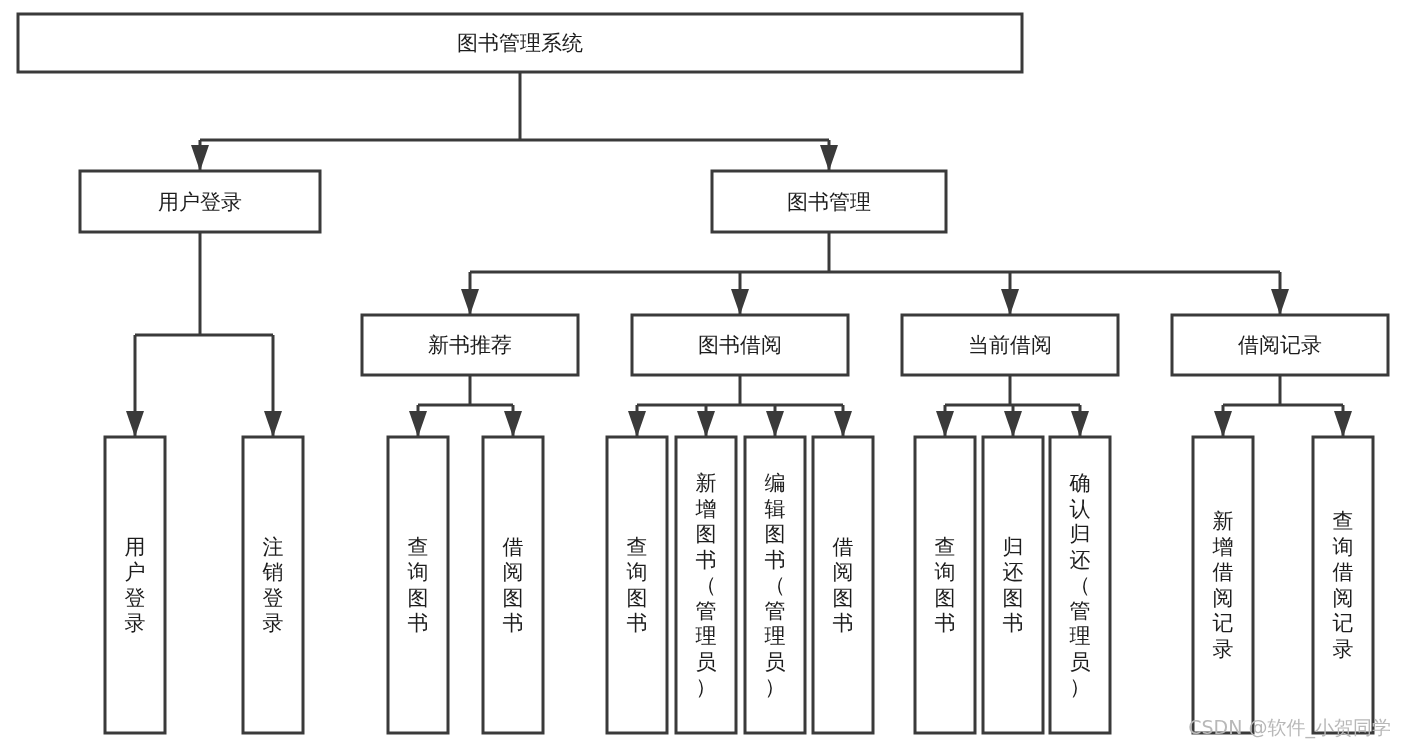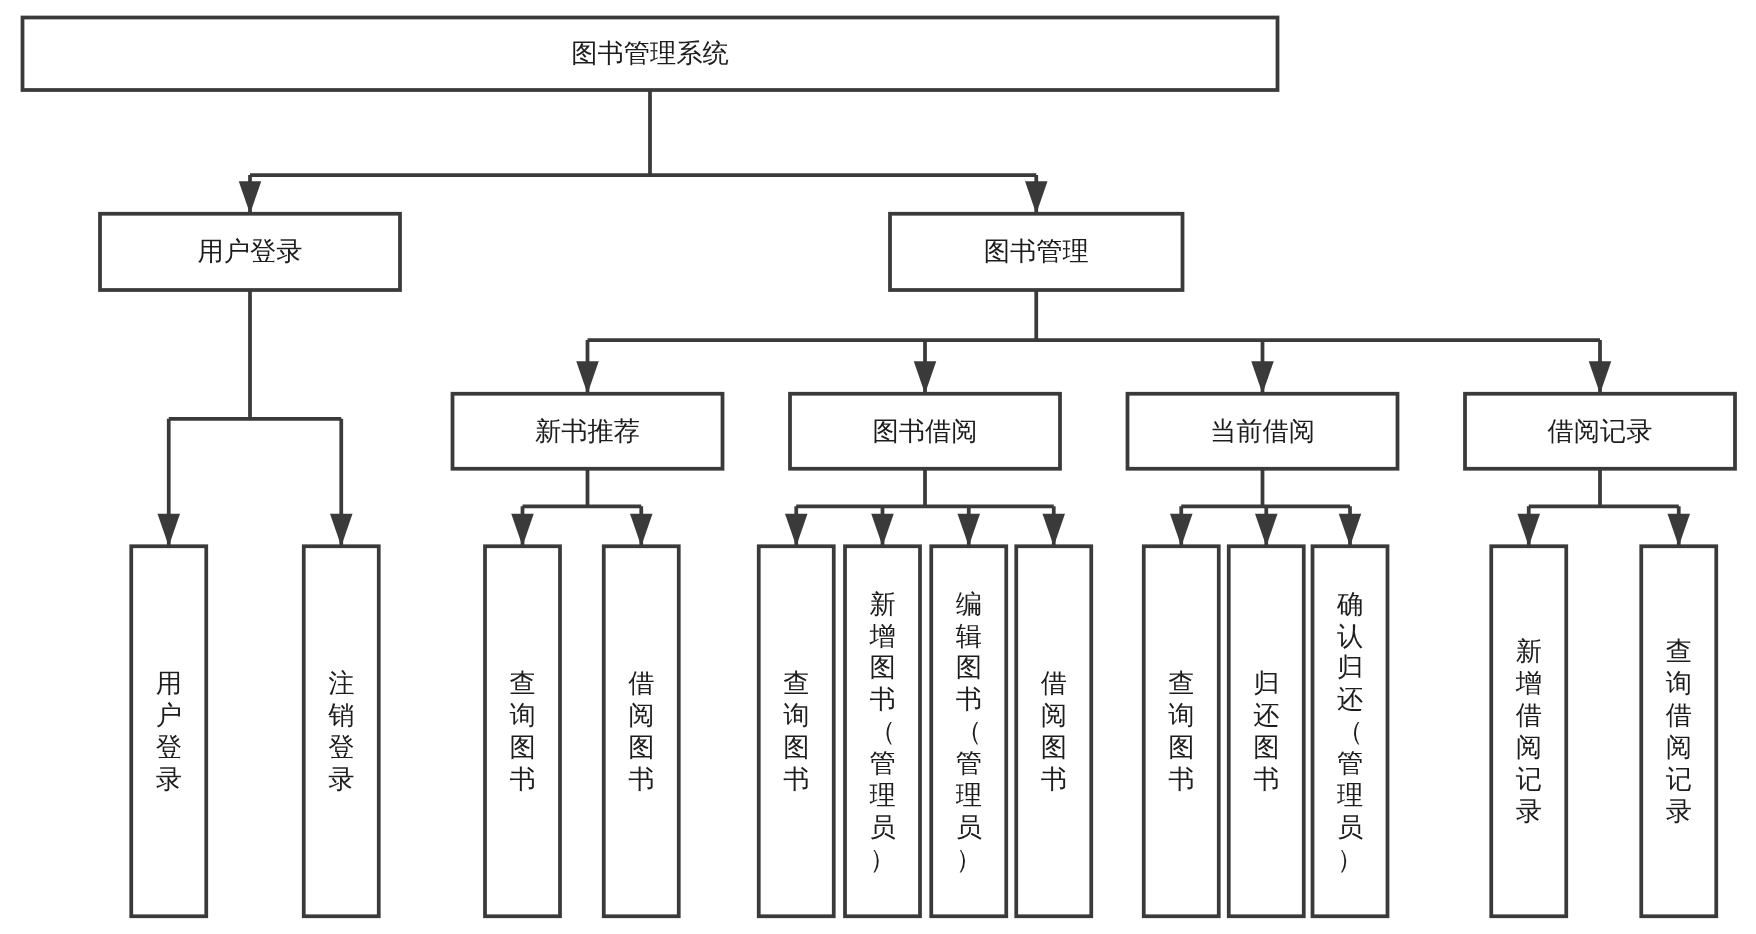--- a/index.html
+++ b/index.html
@@ -202,13 +202,14 @@
         <g>
           <rect x="1193" y="437" width="60" height="296" class="node-box"></rect>
           <text x="1223" class="node-label-v"><tspan x="1223" y="528.39">新</tspan><tspan x="1223" y="553.89">增</tspan><tspan x="1223" y="579.39">借</tspan><tspan x="1223" y="604.89">阅</tspan><tspan x="1223" y="630.39">记</tspan><tspan x="1223" y="655.89">录</tspan></text>
         </g>
         <g>
           <rect x="1313" y="437" width="60" height="296" class="node-box"></rect>
           <text x="1343" class="node-label-v"><tspan x="1343" y="528.39">查</tspan><tspan x="1343" y="553.89">询</tspan><tspan x="1343" y="579.39">借</tspan><tspan x="1343" y="604.89">阅</tspan><tspan x="1343" y="630.39">记</tspan><tspan x="1343" y="655.89">录</tspan></text>
         </g>
       </g>
   </svg>
+  <div class="watermark-text">CSDN @软件_小贺同学</div>
 </div>
 
 </body></html>

